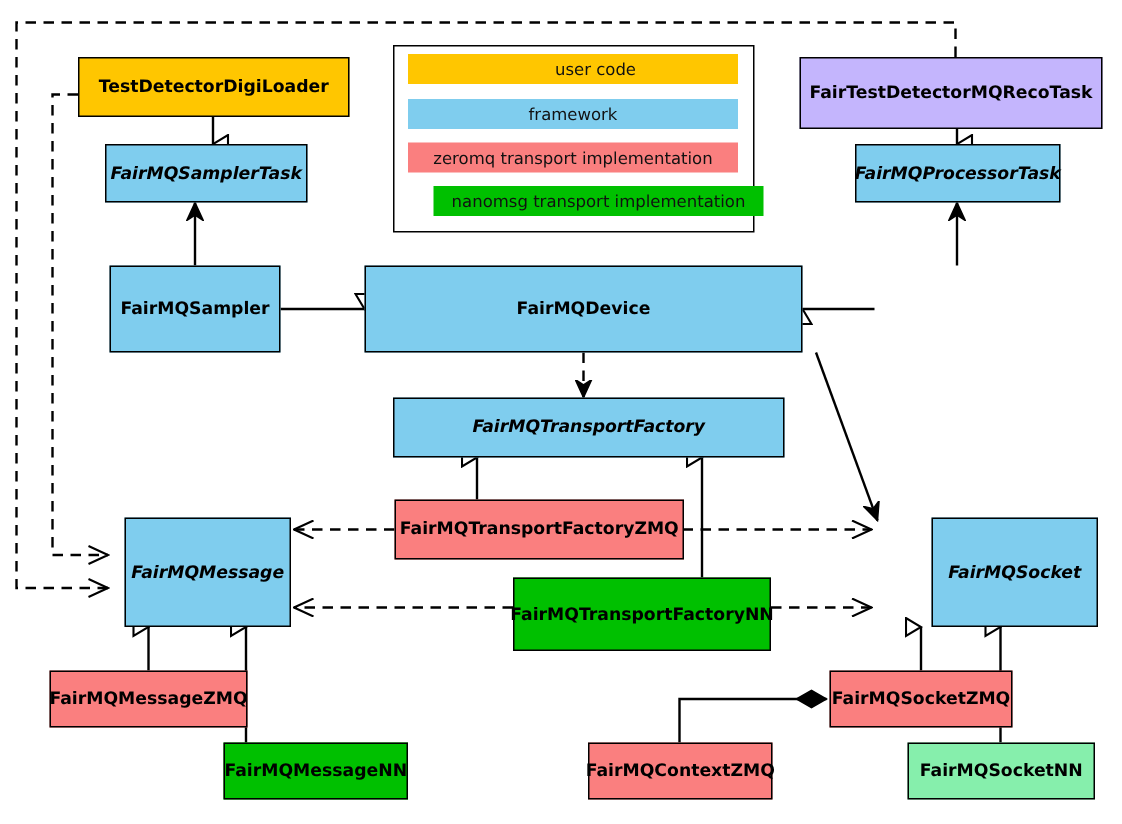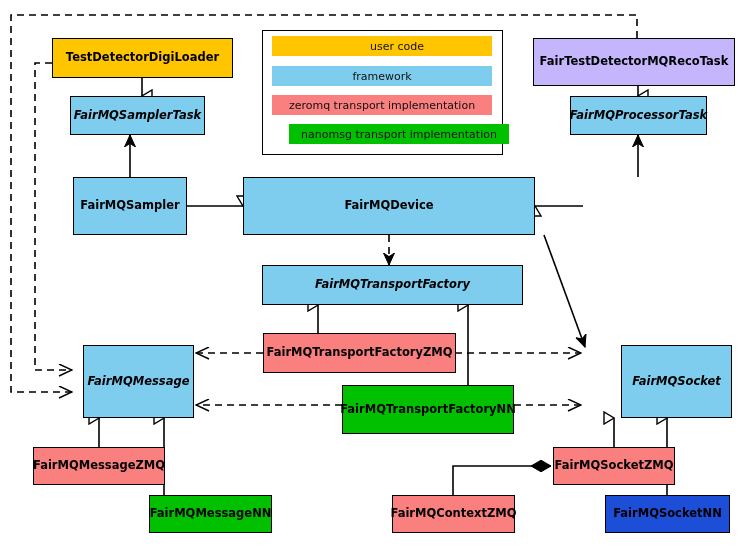--- a/index.html
+++ b/index.html
@@ -123,17 +123,17 @@
   </div>
   <div class="node" style="left:102px;top:495px;width:123px;height:38px;background:#00C000;margin-left:47px;">
     <span>FairMQMessageNN</span>
   </div>
   <div class="node" style="left:553px;top:447px;width:122px;height:38px;background:#FA7F7F;">
     <span>FairMQSocketZMQ</span>
   </div>
   <div class="node" style="left:392px;top:495px;width:123px;height:38px;background:#FA7F7F;">
     <span>FairMQContextZMQ</span>
   </div>
-  <div class="node" style="left:605px;top:495px;width:125px;height:38px;background:#1d4ed8;">
+  <div class="node" style="left:605px;top:495px;width:125px;height:38px;background:#86efac;">
     <span>FairMQSocketNN</span>
   </div>
 
 </div>
 
 </body></html>

